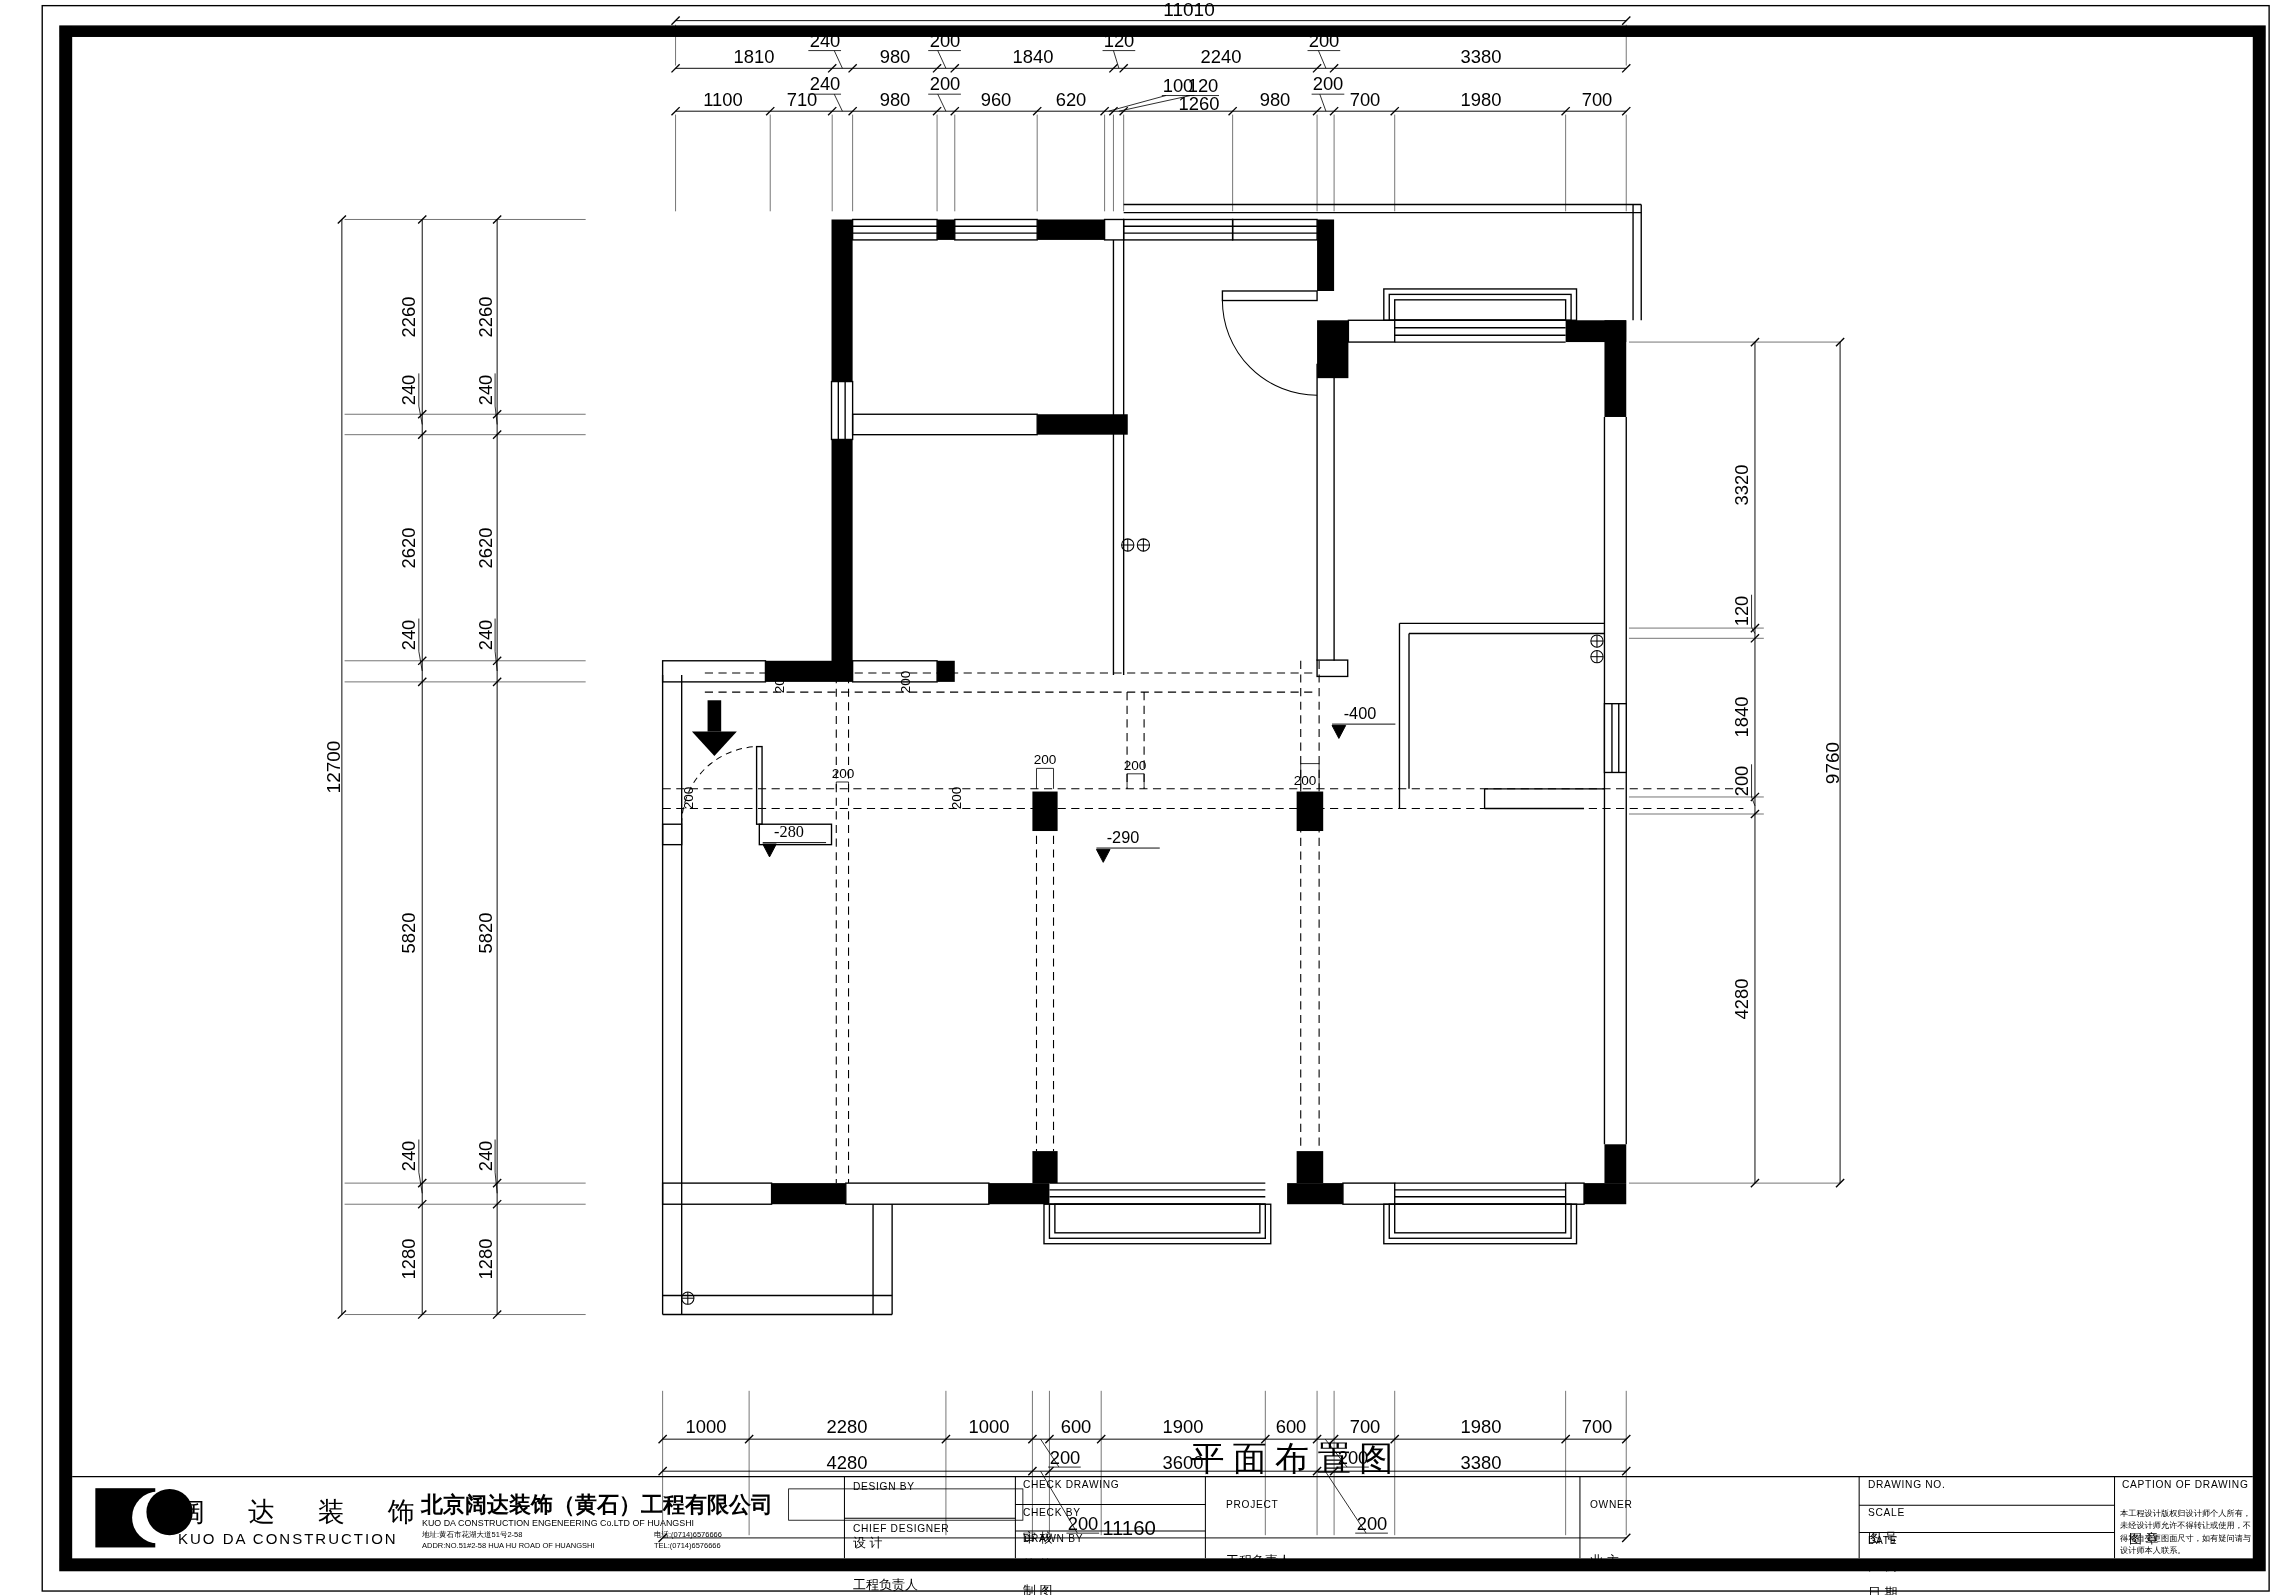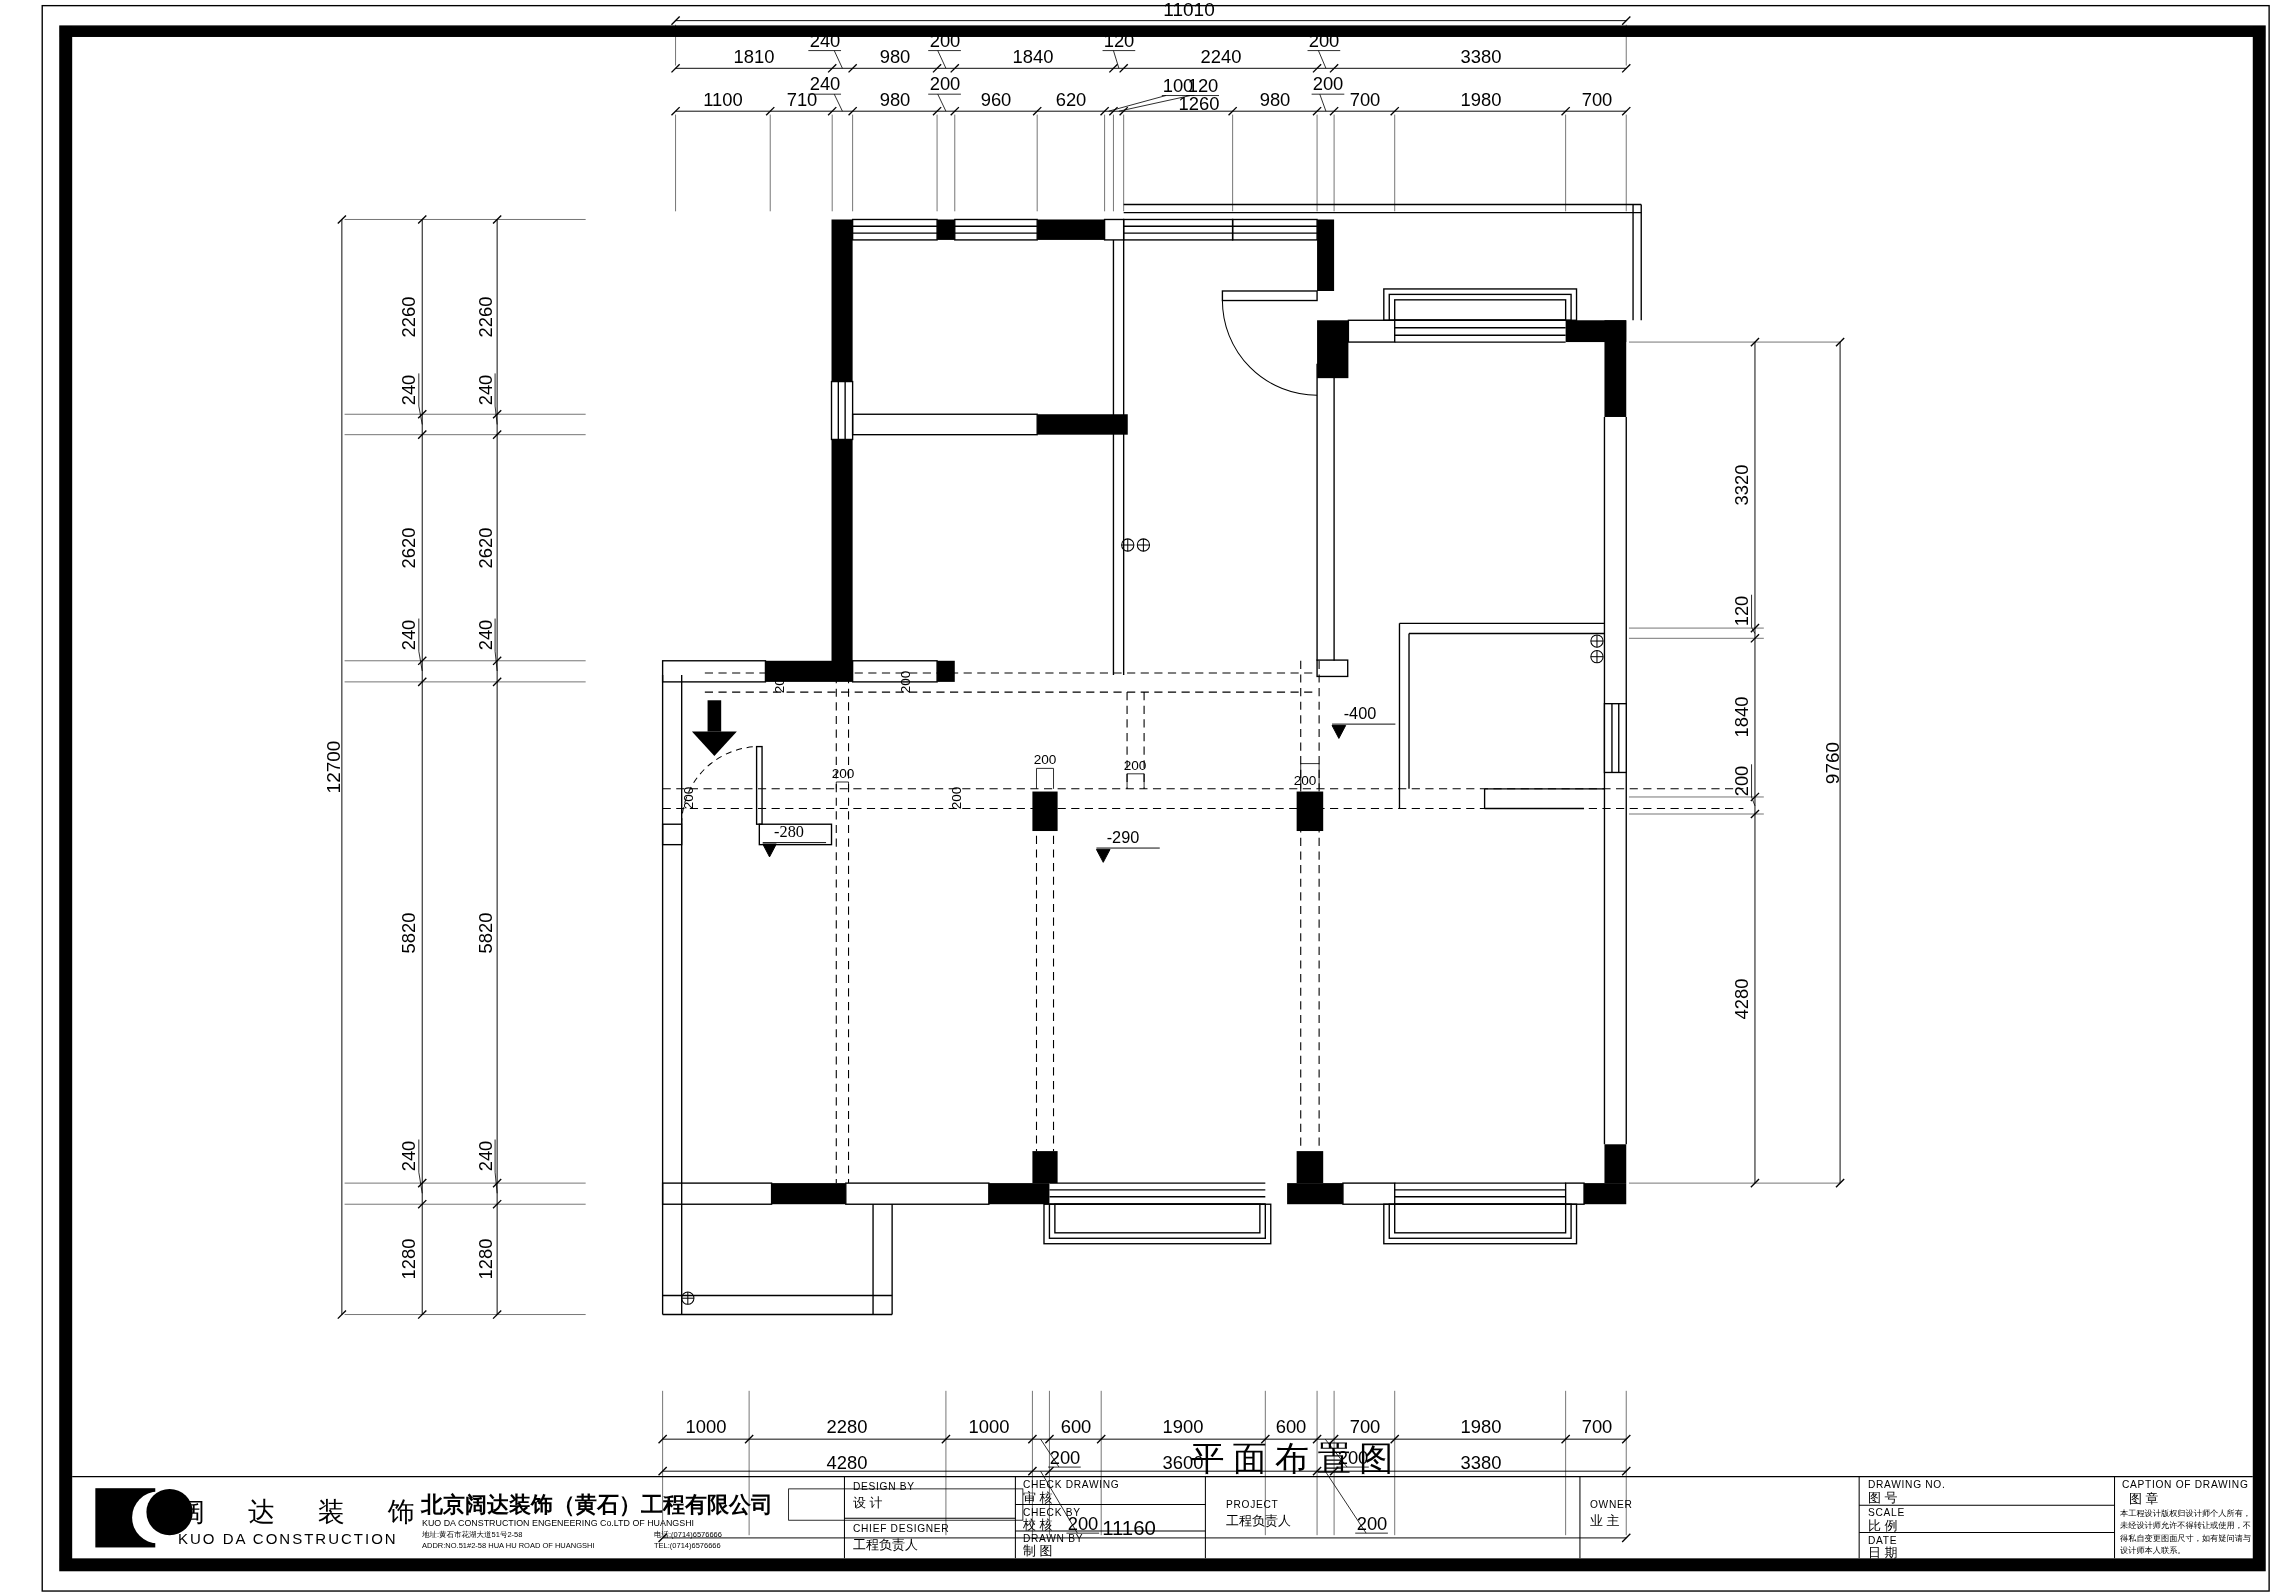--- a/index.html
+++ b/index.html
@@ -4,21 +4,21 @@
 <style>
   html,body{margin:0;padding:0;background:#e8e8e8;}
   #stage{position:relative;width:2295px;height:1596px;background:#ffffff;overflow:hidden;
          font-family:"Liberation Sans",sans-serif;color:#000;}
   svg{position:absolute;left:0;top:0;}
   .lbl{position:absolute;transform:translate(-50%,-50%);white-space:nowrap;font-size:18.4px;
        font-family:"Liberation Sans",sans-serif;color:#000;line-height:1;}
   .rot{transform:translate(-50%,-50%) rotate(-90deg);}
   .tb{position:absolute;white-space:nowrap;line-height:1.15;}
   .en{font-size:10.2px;letter-spacing:0.7px;}
-  .cn{font-size:13px;}
+  .cn{font-size:13px;margin-top:40px;}
   .caption{position:absolute;transform:translate(-50%,-50%);font-size:34px;letter-spacing:8.2px;
            font-family:"Liberation Serif",serif;}
   .brandcn{font-size:27px;letter-spacing:17.7px;font-family:Liberation Sans, sans-serif;}
   .branden{font-size:15px;letter-spacing:2px;}
   .comp{font-size:22px;font-weight:bold;font-family:"Liberation Serif",serif;}
   .small{font-size:8.9px;}
   .tiny{font-size:7.5px;}
   .note{font-size:8.2px;white-space:normal;line-height:1.5;}
 </style>
 </head>

